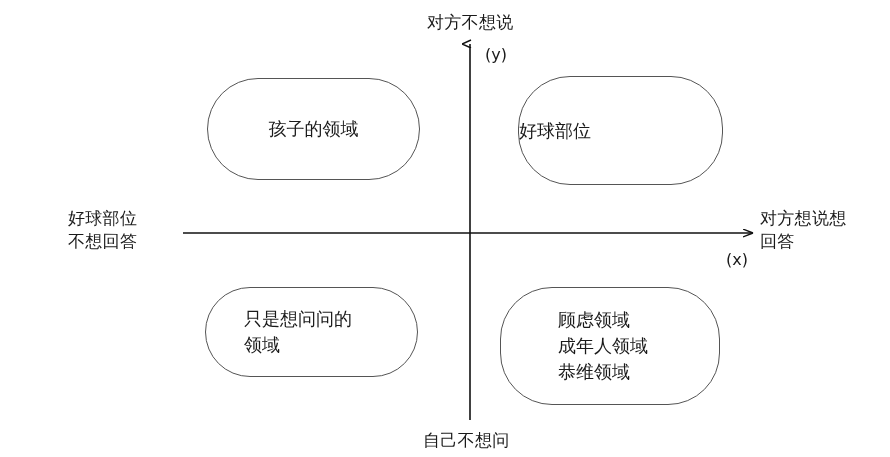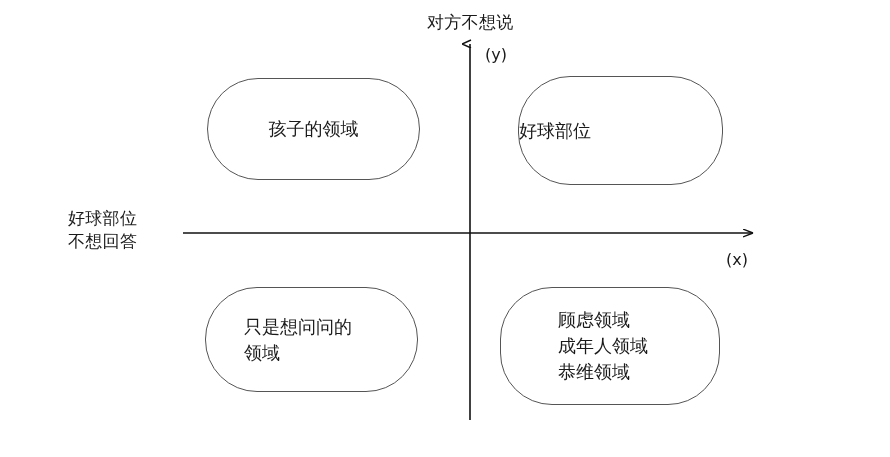--- a/index.html
+++ b/index.html
@@ -59,21 +59,21 @@
   
   #label-top        { left: 427px; top: 11px;  }
   #label-top-var    { left: 485px; top: 45px;  }
   #label-bottom     { left: 423px; top: 429px; }
   #label-left       { left: 68px;  top: 207px; }
   #label-right      { left: 760px; top: 207px; }
   #label-right-var  { left: 726px; top: 250px; }
 
   #box-tl { left: 207px; top: 78px;  width: 213px; height: 102px; }
   #box-tr { left: 518px; top: 76px;  width: 205px; height: 109px; }
-  #box-bl { left: 205px; top: 287px; width: 213px; height: 105px; }
+  #box-bl { left: 205px; top: 287px; width: 213px; height: 90px; }
   #box-br { left: 500px; top: 287px; width: 220px; height: 118px; }
 
   #box-tl .quad-text { width: 100%; text-align: center; }
   #box-tr .quad-text { width: 100%; text-align: left; }
   #box-bl .quad-text { margin-left: 38px; text-align: left; }
   #box-br .quad-text { margin-left: 57px; text-align: left; }
 </style>
 </head>
 <body>
 
@@ -91,24 +91,27 @@
 
     <line x1="470" y1="420" x2="470" y2="44" stroke="#111111" stroke-width="1.6" marker-end="url(#arrowhead-up)"></line>
 
     <line x1="183" y1="233" x2="752" y2="233" stroke="#111111" stroke-width="1.6" marker-end="url(#arrowhead-right)"></line>
   </svg>
 
   <div class="label" id="label-top">对方不想说</div>
 
   <div class="axis-var" id="label-top-var">(y)</div>
 
+  <div class="label" id="label-bottom">自己不想问</div>
 
   <div class="label" id="label-left">好球部位
 不想回答</div>
 
+  <div class="label" id="label-right">对方想说想
+回答</div>
 
   <div class="axis-var" id="label-right-var">(x)</div>
 
   <div class="quad-box" id="box-tl">
     <div class="quad-text">孩子的领域</div>
   </div>
 
   <div class="quad-box" id="box-tr">
     <div class="quad-text">好球部位</div>
   </div>

